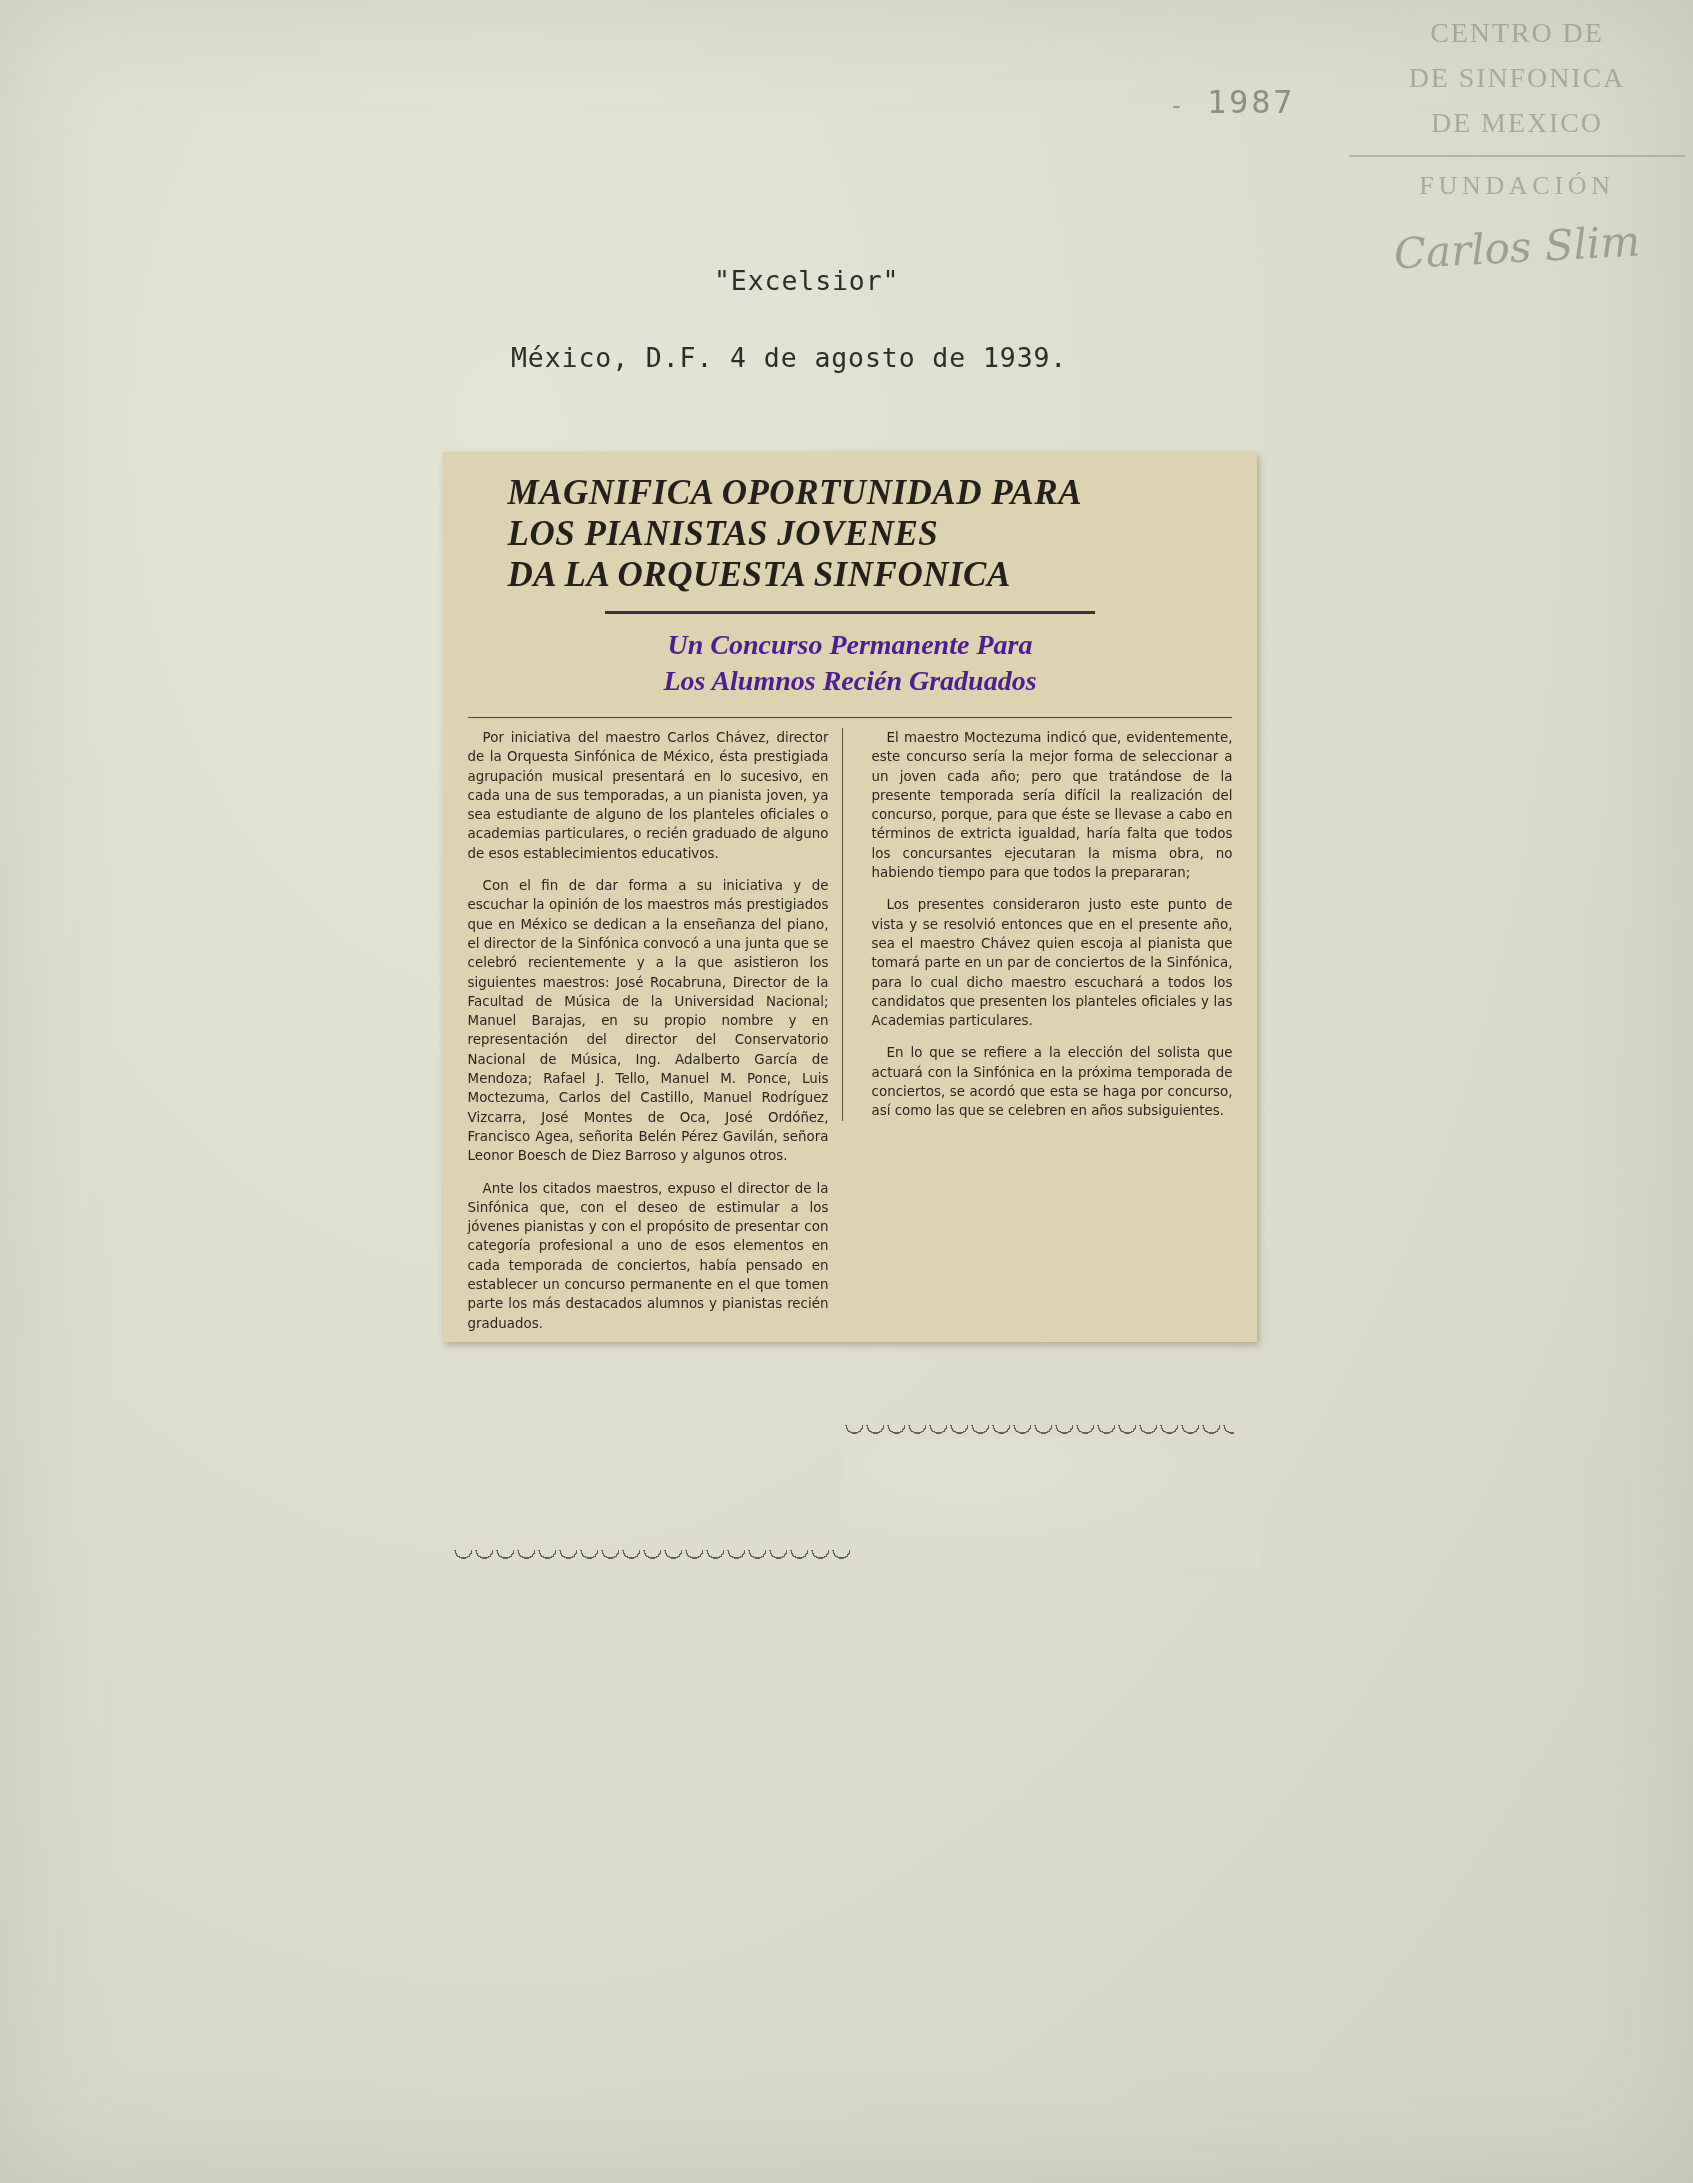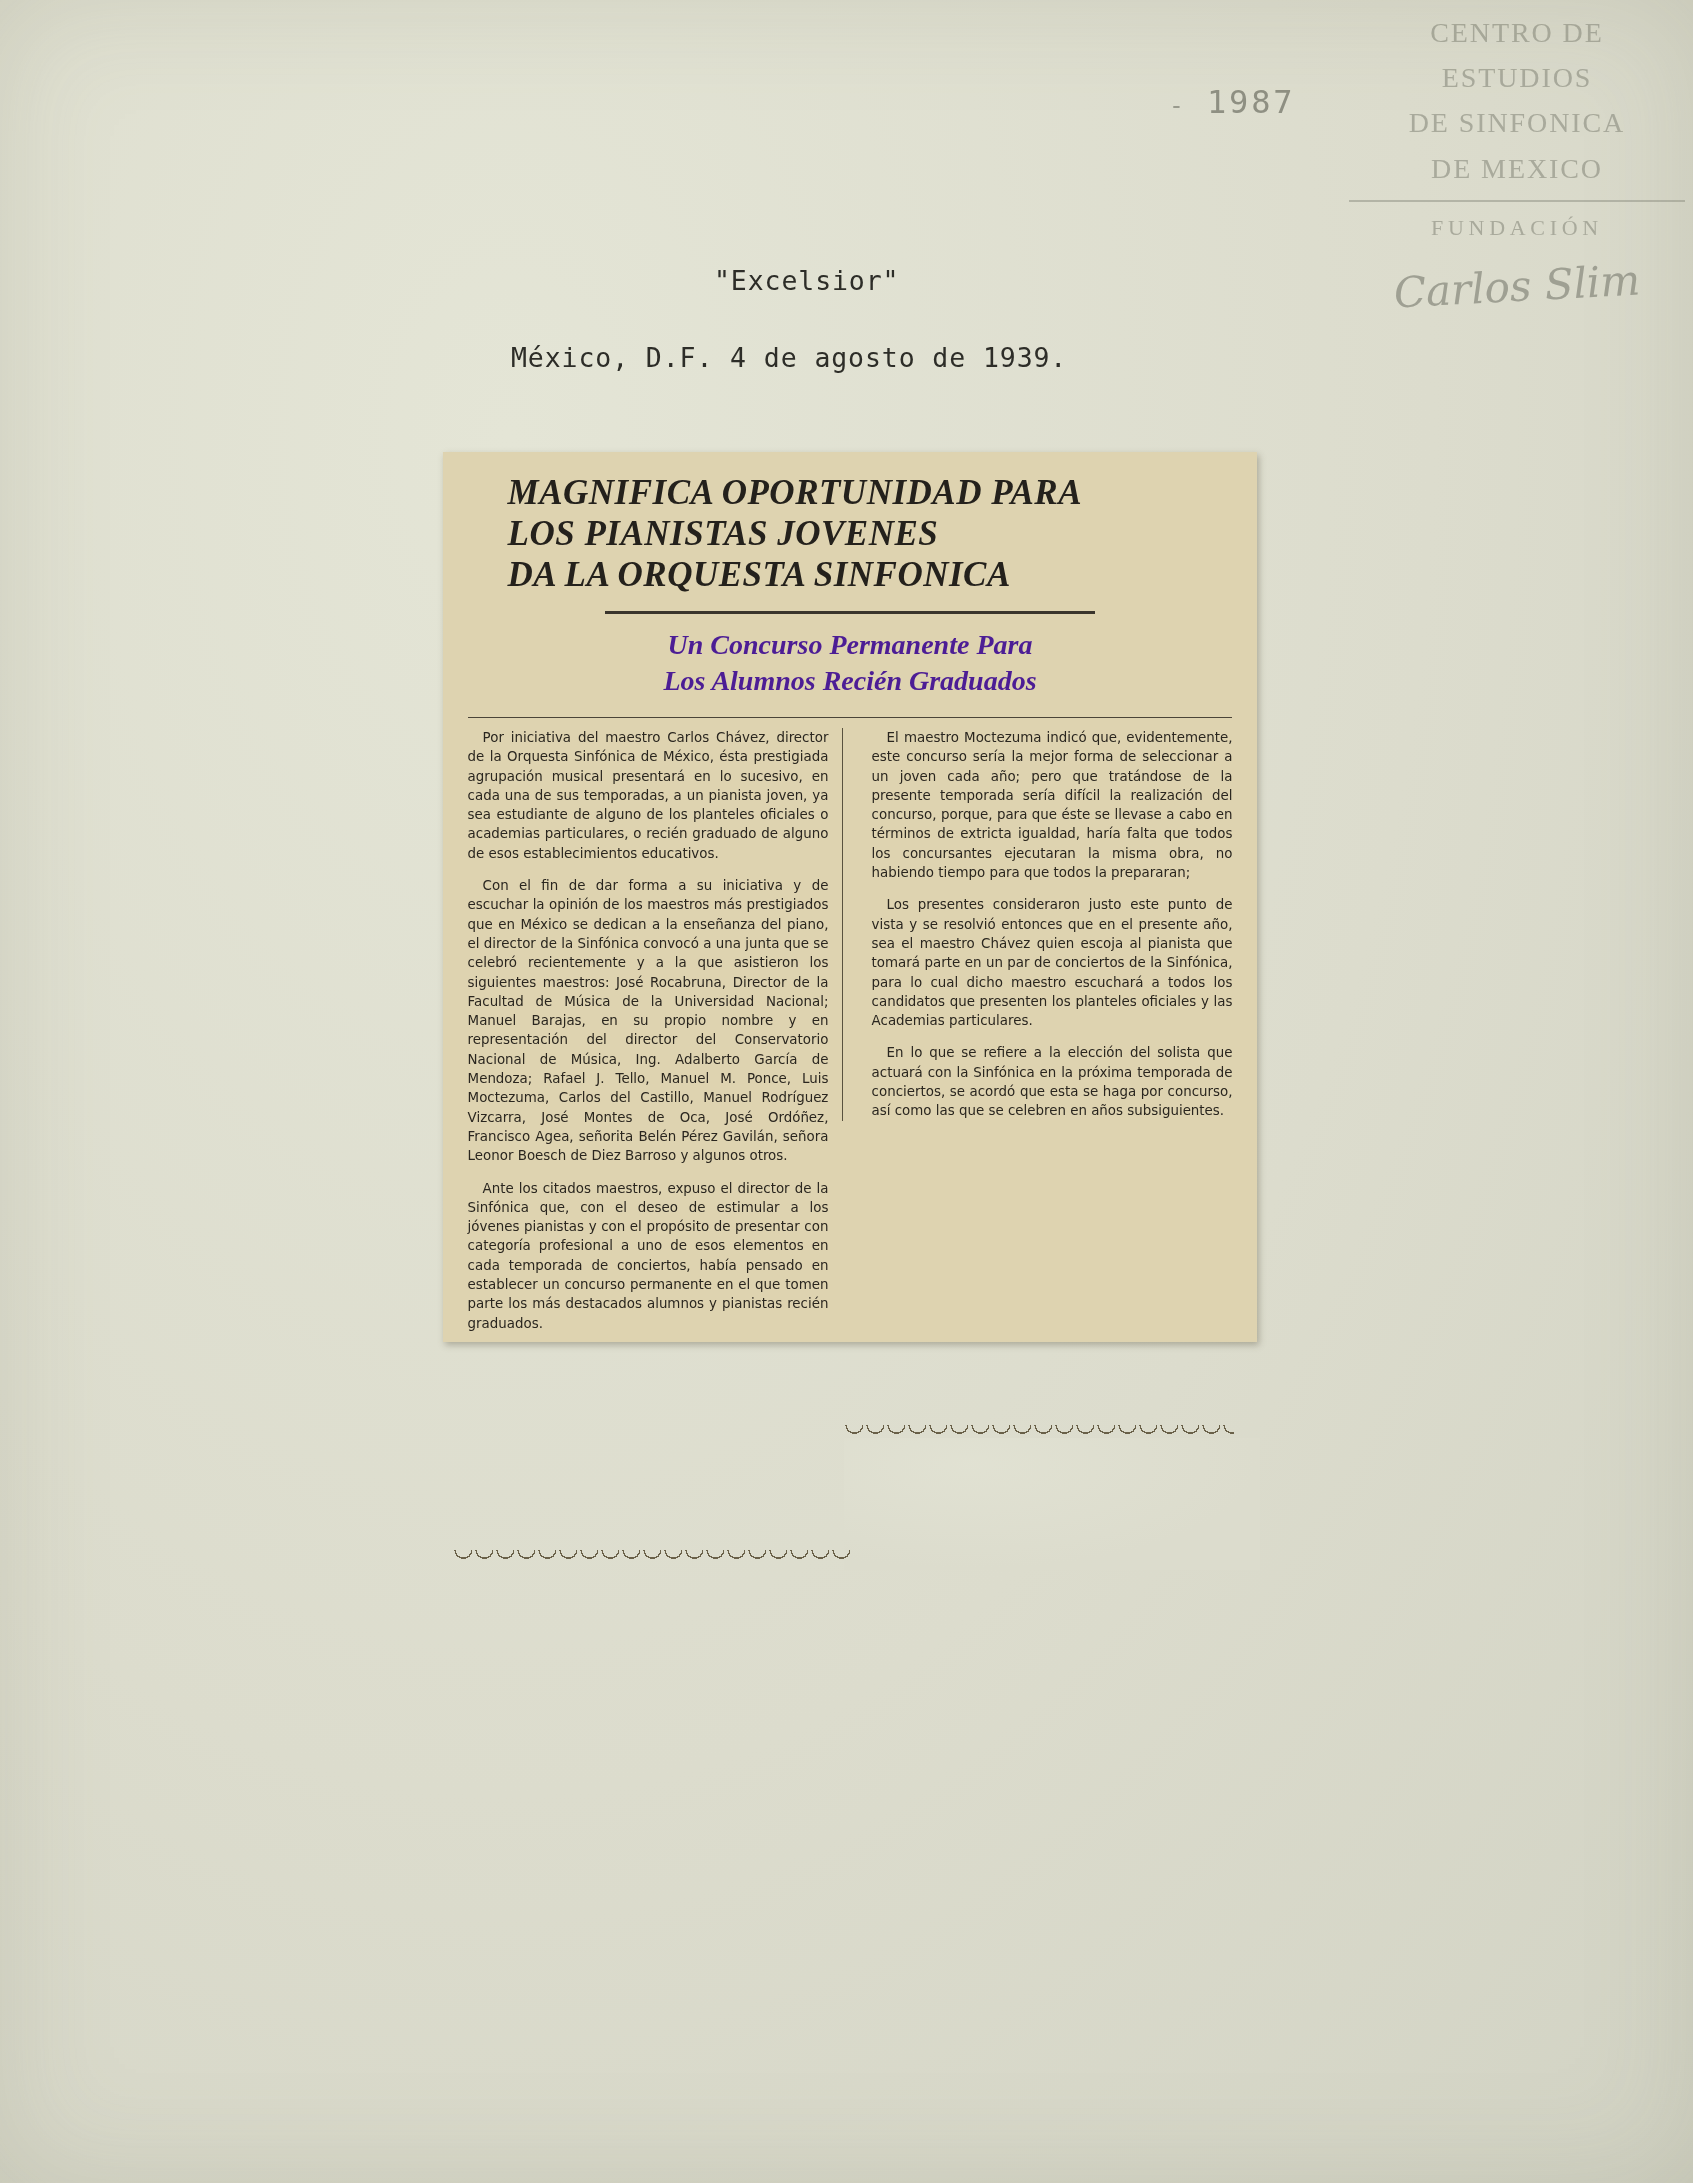--- a/index.html
+++ b/index.html
@@ -46,21 +46,21 @@
     font-size: 28px;
   }
   #stamp .line { display:block; white-space: nowrap; }
   #stamp .rule {
     width: 100%;
     height: 1.9px;
     background: #b3b4a6;
     margin: 9.5px 0 7.6px 0;
   }
   #stamp .fundacion {
-    font-size: 22px;
+    font-size: 26px;
     letter-spacing: 4.7px;
     color: #a9aa9c;
   }
   #stamp .signature {
     margin-top: 7.6px;
     font-family: "DejaVu Serif", serif;
     font-style: italic;
     font-size: 42px;
     color: #9fa093;
     letter-spacing: 0px;
@@ -198,21 +198,20 @@
     background: radial-gradient(ellipse at 30% 20%, rgba(228,229,214,0.6) 0%, rgba(220,220,205,0.2) 70%);
   }
 </style>
 </head>
 <body>
 
 <div id="page">
 
   <div id="stamp">
     <span class="line">CENTRO DE</span>
-    <span class="line">ESTUDIOS</span>
     <span class="line">DE SINFONICA</span>
     <span class="line">DE MEXICO</span>
     <div class="rule"></div>
     <span class="line fundacion">FUNDACIÓN</span>
     <span class="line signature">Carlos Slim</span>
   </div>
 
   <div id="accession">
     <span class="dash">-</span>
     <span>1987</span>

